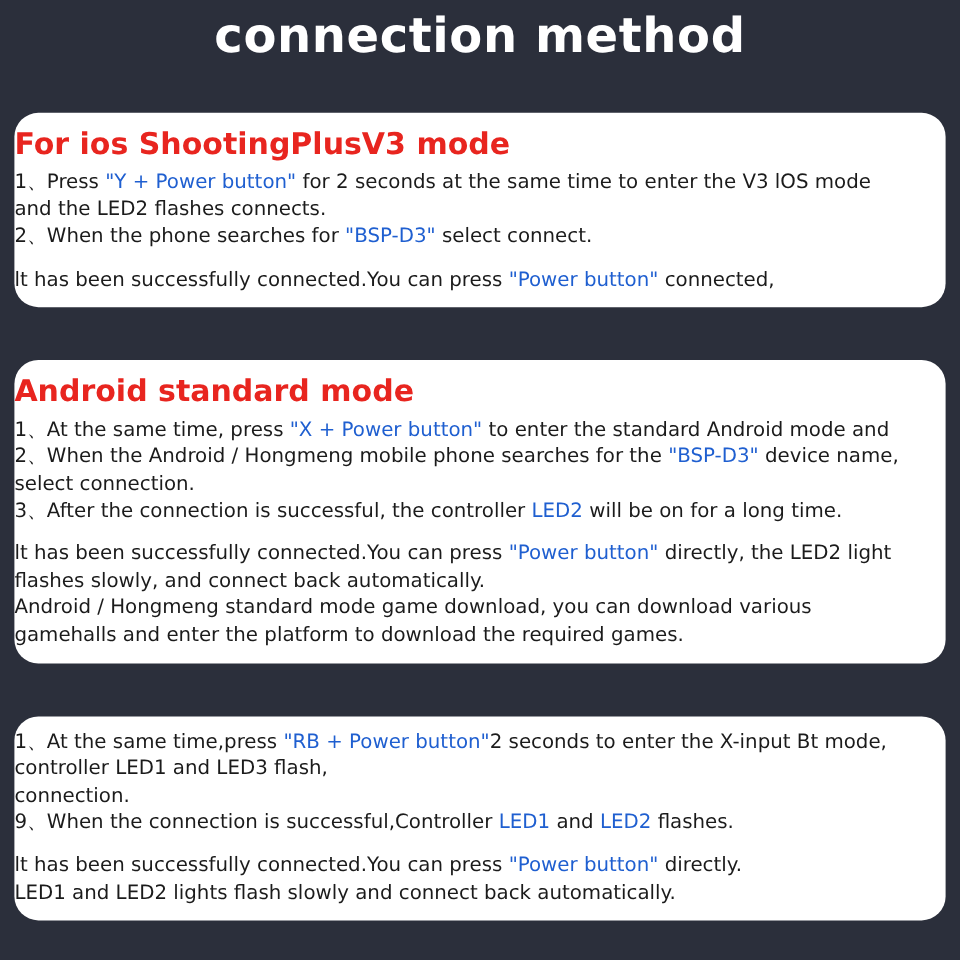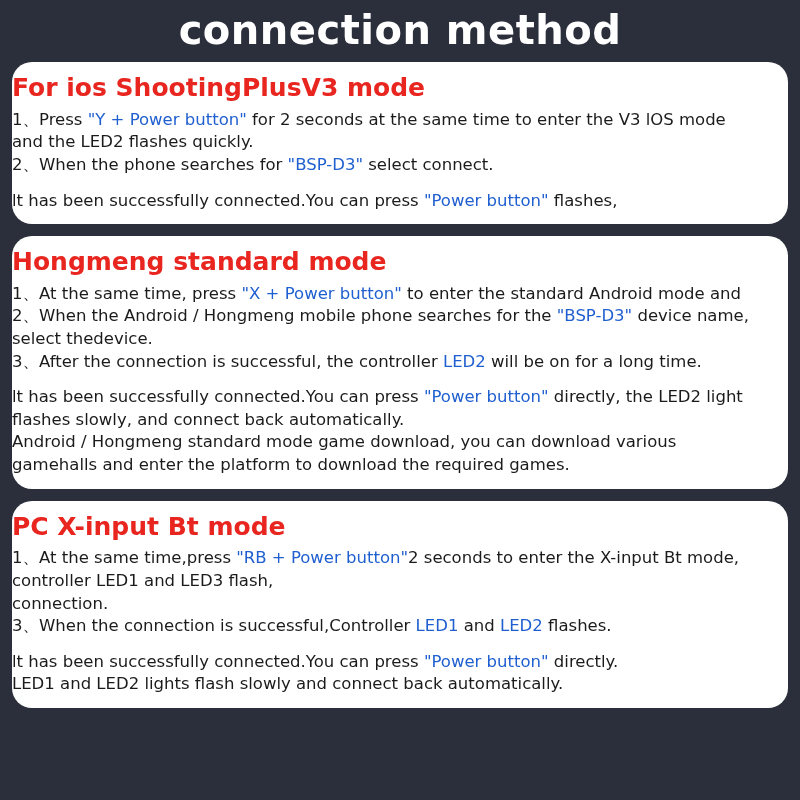--- a/index.html
+++ b/index.html
@@ -13,20 +13,21 @@
     font-family: "DejaVu Sans", sans-serif;
     overflow: hidden;
   }
   .page {
     width: 800px;
     height: 800px;
     box-sizing: border-box;
     padding: 0 12px;
     display: flex;
     flex-direction: column;
+    gap: 32px;
   }
   .page-title {
     color: #ffffff;
     font-family: "DejaVu Sans", sans-serif;
     font-weight: bold;
     font-size: 40px;
     text-align: center;
     letter-spacing: 0.5px;
     margin: 8px 0 10px 0;
     line-height: 1.1;
@@ -69,49 +70,48 @@
 <body>
 
 <div class="page">
 
   <div class="page-title">connection method</div>
 
   <div class="card">
     <div class="card-title">For ios ShootingPlusV3 mode</div>
     <div class="body-text">
         <p><span>1、Press </span><span class="hl">"Y + Power button"</span><span> for 2 seconds at the same time to enter the V3 lOS mode</span></p>
-        <p><span>and the LED2 flashes quickly.</span></p>
+        <p><span>and the LED2 flashes connects.</span></p>
         <p><span>2、When the phone searches for </span><span class="hl">"BSP-D3"</span><span> select connect.</span></p>
         <div class="gap"></div>
-        <p><span>lt has been successfully connected.You can press </span><span class="hl">"Power button"</span><span> flashes,</span></p>
+        <p><span>lt has been successfully connected.You can press </span><span class="hl">"Power button"</span><span> connected,</span></p>
       </div>
   </div>
 
   <div class="card">
-    <div class="card-title">Hongmeng standard mode</div>
+    <div class="card-title">Android standard mode</div>
     <div class="body-text">
         <p><span>1、At the same time, press </span><span class="hl">"X + Power button"</span><span> to enter the standard Android mode and</span></p>
         <p><span>2、When the Android / Hongmeng mobile phone searches for the </span><span class="hl">"BSP-D3"</span><span> device name,</span></p>
-        <p><span>select thedevice.</span></p>
+        <p><span>select connection.</span></p>
         <p><span>3、After the connection is successful, the controller </span><span class="hl">LED2</span><span> will be on for a long time.</span></p>
         <div class="gap"></div>
         <p><span>lt has been successfully connected.You can press </span><span class="hl">"Power button"</span><span> directly, the LED2 light</span></p>
         <p><span>flashes slowly, and connect back automatically.</span></p>
         <p><span>Android / Hongmeng standard mode game download, you can download various</span></p>
         <p><span>gamehalls and enter the platform to download the required games.</span></p>
       </div>
   </div>
 
   <div class="card">
-    <div class="card-title">PC X-input Bt mode</div>
     <div class="body-text">
         <p><span>1、At the same time,press </span><span class="hl">"RB + Power button"</span><span>2 seconds to enter the X-input Bt mode,</span></p>
         <p><span>controller LED1 and LED3 flash,</span></p>
         <p><span>connection.</span></p>
-        <p><span>3、When the connection is successful,Controller </span><span class="hl">LED1</span><span> and </span><span class="hl">LED2</span><span> flashes.</span></p>
+        <p><span>9、When the connection is successful,Controller </span><span class="hl">LED1</span><span> and </span><span class="hl">LED2</span><span> flashes.</span></p>
         <div class="gap"></div>
         <p><span>lt has been successfully connected.You can press </span><span class="hl">"Power button"</span><span> directly.</span></p>
         <p><span>LED1 and LED2 lights flash slowly and connect back automatically.</span></p>
       </div>
   </div>
 
   <div class="blank"></div>
 </div>
 
 </body></html>

